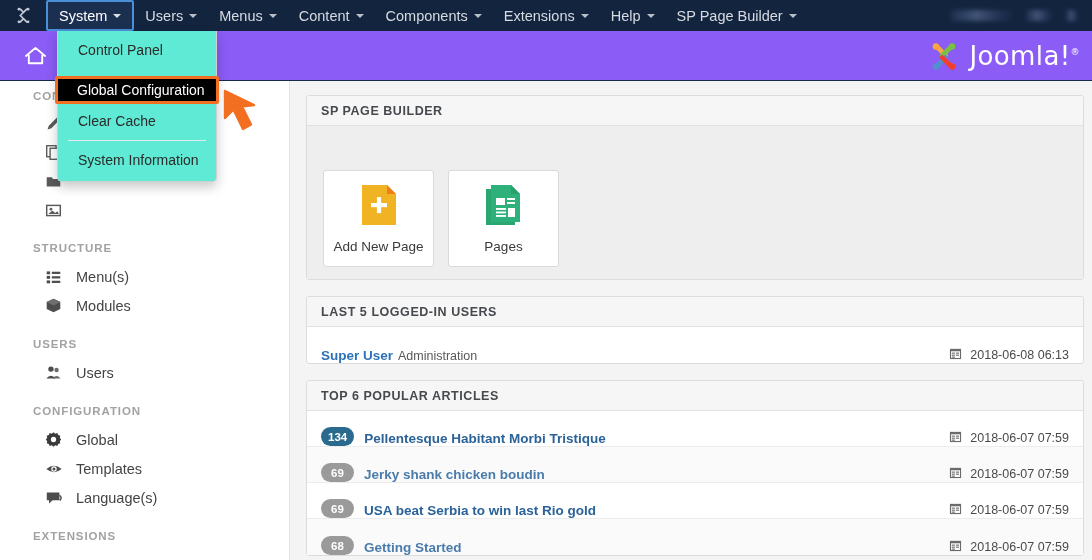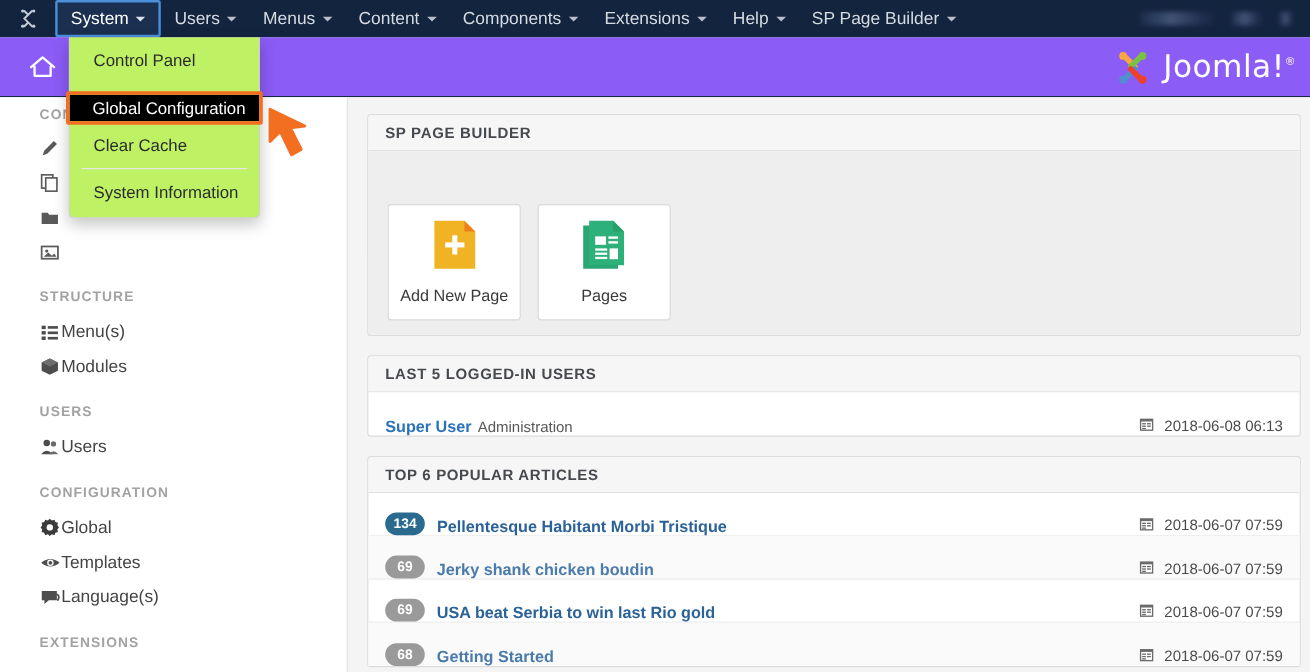--- a/index.html
+++ b/index.html
@@ -82,34 +82,34 @@
     background: #ffffff;
     border-right: 1px solid #e3e3e3;
     overflow: hidden;
   }
   .side-heading {
     color: #a2a2a2; font-size: 11.5px; font-weight: bold;
     letter-spacing: .9px; padding: 0 0 0 33px;
     text-transform: uppercase;
   }
   .side-item {
-    display: flex; align-items: center; 
-    padding-left: 32px; height: 29px;
+    display: flex; align-items: center; gap: 13px;
+    padding-left: 44px; height: 29px;
     color: #444; font-size: 14.5px; cursor: pointer;
   }
   .side-icn {
     width: 19px; height: 19px; flex: 0 0 19px;
     display: flex; align-items: center; justify-content: center;
     color: #555;
   }
 
   
   #dropdown {
     position: absolute; left: 57px; top: 31px; width: 160px;
-    background: #bef264;
+    background: #5eead4;
     border: 1px solid #d0d0d0;
     border-top: none;
     box-shadow: 0 5px 12px rgba(0,0,0,.22);
     border-radius: 0 0 5px 5px;
     padding: 6px 0 8px 0;
     z-index: 40;
   }
   .dd-item {
     height: 26px; display: flex; align-items: center;
     padding-left: 20px; font-size: 14px; color: #2b2b2b;

